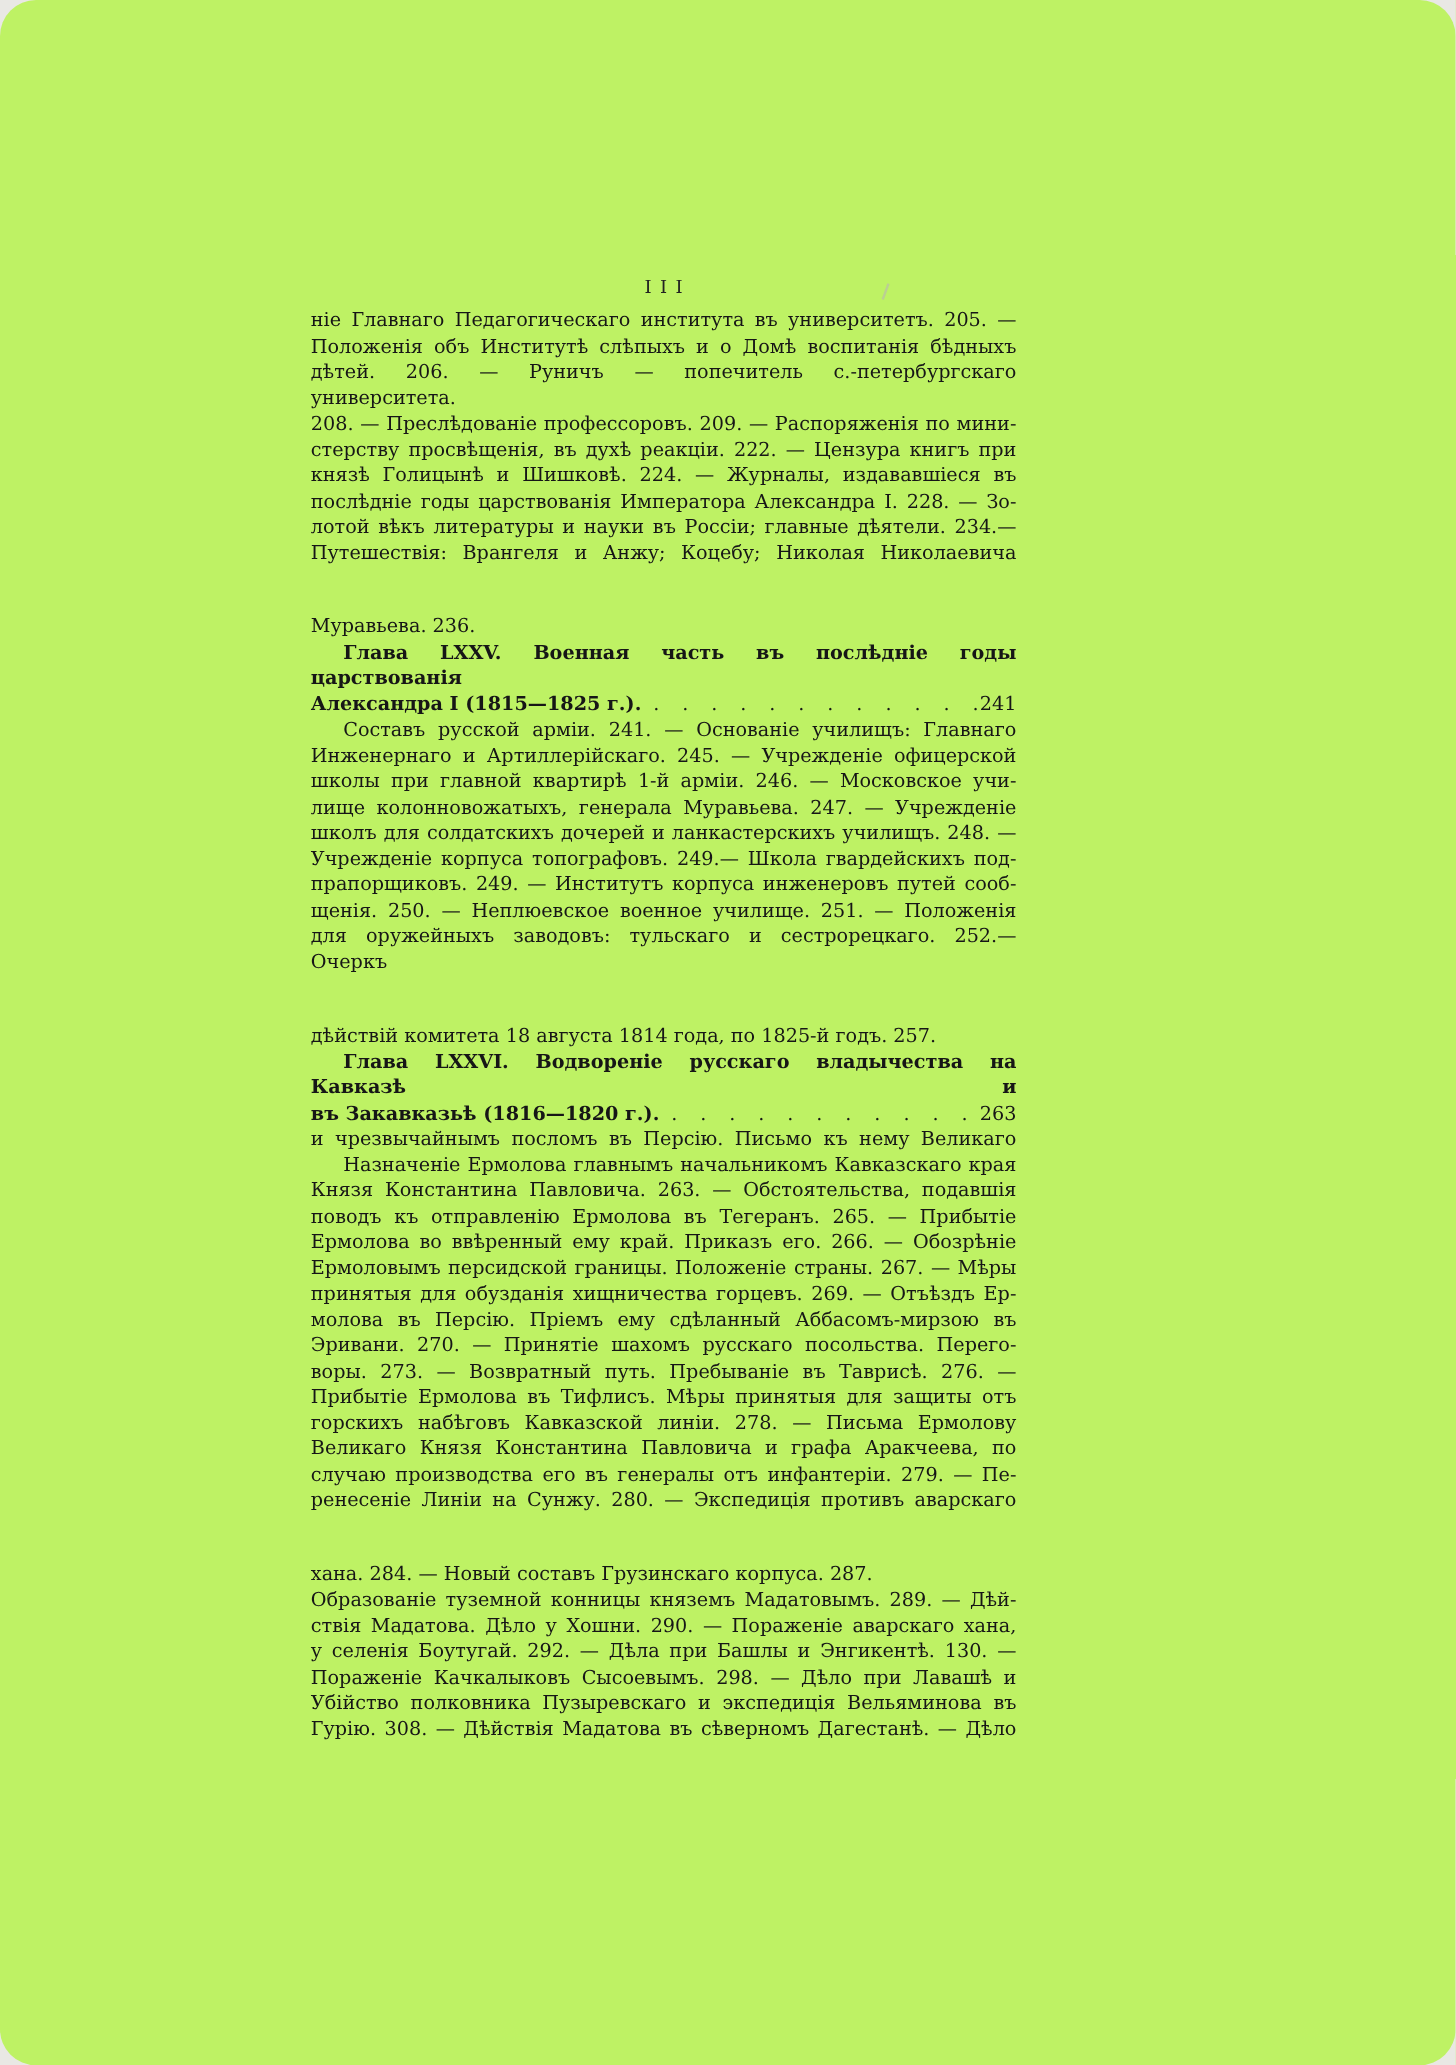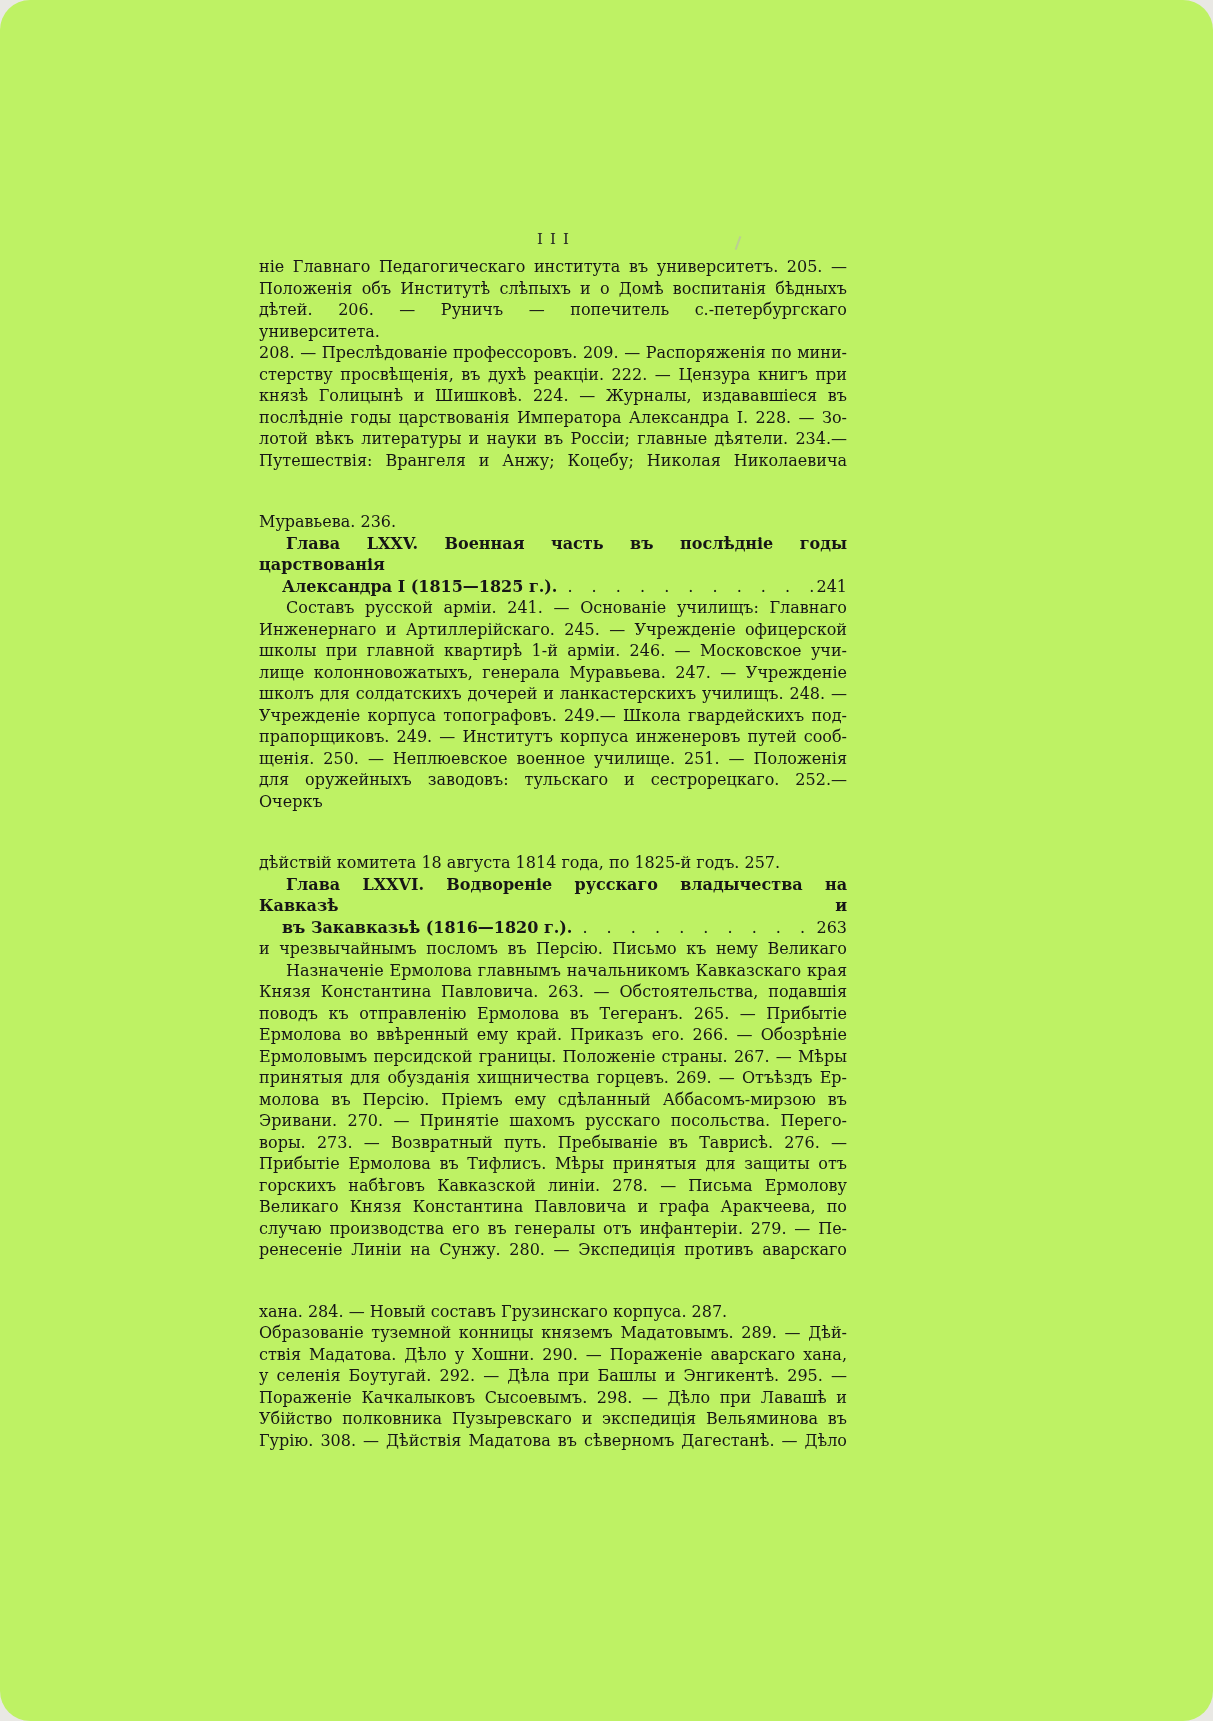--- a/index.html
+++ b/index.html
@@ -53,21 +53,20 @@
   }
   .line.indent {
     text-indent: 27px;
   }
   .chap-line1 {
     font-weight: 700;
   }
   .chap-line2 {
     display: flex;
     align-items: flex-end;
-    margin-left: 23px;
   }
   .chap-line2 .chap-title2 {
     font-weight: 700;
     white-space: nowrap;
   }
   .chap-line2 .leader {
     flex: 1;
     overflow: hidden;
     white-space: nowrap;
     letter-spacing: 7px;
@@ -152,20 +151,20 @@
           <div class="line">Прибытіе Ермолова въ Тифлисъ. Мѣры принятыя для защиты отъ</div>
           <div class="line">горскихъ набѣговъ Кавказской линіи. 278. — Письма Ермолову</div>
           <div class="line">Великаго Князя Константина Павловича и графа Аракчеева, по</div>
           <div class="line">случаю производства его въ генералы отъ инфантеріи. 279. — Пе-</div>
           <div class="line">ренесеніе Линіи на Сунжу. 280. — Экспедиція противъ аварскаго</div>
           <div class="line last">хана. 284. — Новый составъ Грузинскаго корпуса. 287.</div>
         </div>
         <div class="para">
           <div class="line">Образованіе туземной конницы княземъ Мадатовымъ. 289. — Дѣй-</div>
           <div class="line">ствія Мадатова. Дѣло у Хошни. 290. — Пораженіе аварскаго хана,</div>
-          <div class="line">у селенія Боутугай. 292. — Дѣла при Башлы и Энгикентѣ. 295. —</div>
+          <div class="line">у селенія Боутугай. 292. — Дѣла при Башлы и Энгикентѣ. 130. —</div>
           <div class="line">Пораженіе Качкалыковъ Сысоевымъ. 298. — Дѣло при Лавашѣ и</div>
           <div class="line">Убійство полковника Пузыревскаго и экспедиція Вельяминова въ</div>
           <div class="line">Гурію. 308. — Дѣйствія Мадатова въ сѣверномъ Дагестанѣ. — Дѣло</div>
         </div>
       </div>
   </div>
 </div>
 
 </body></html>

